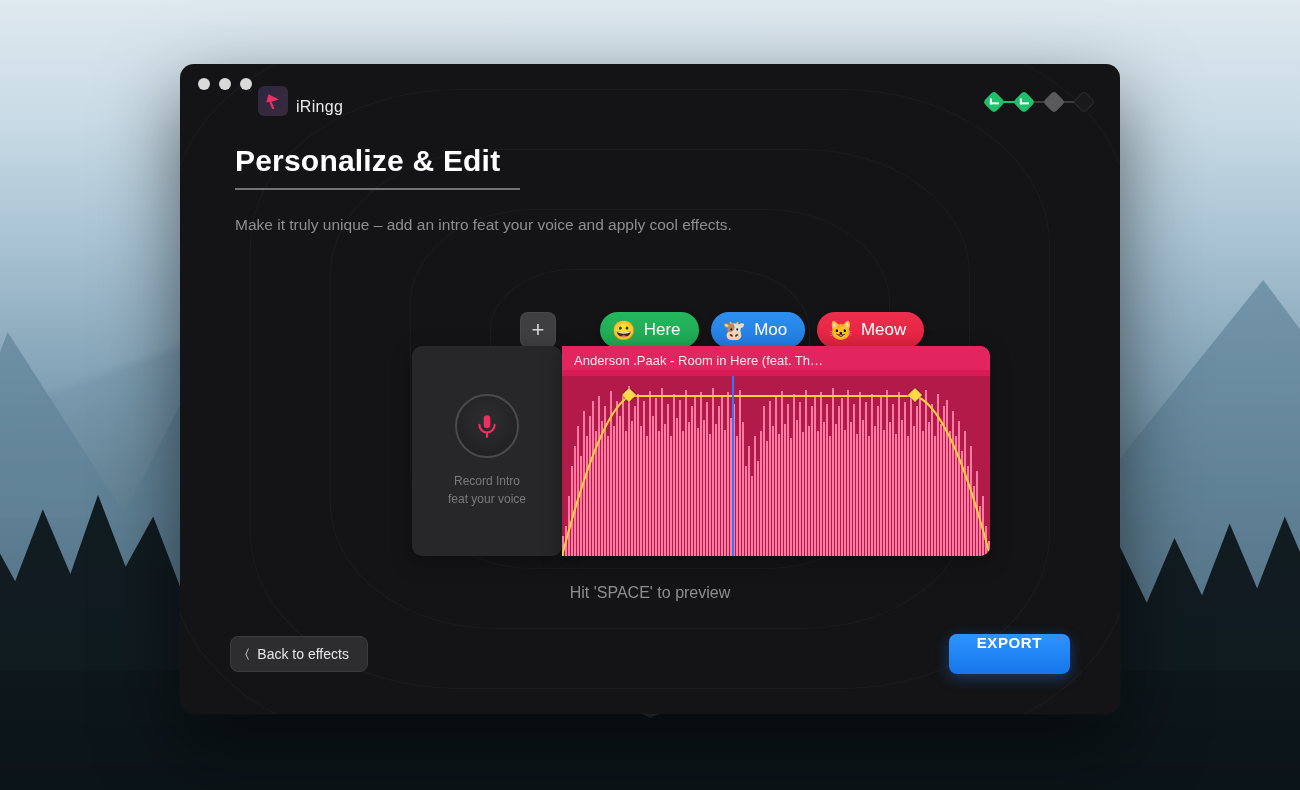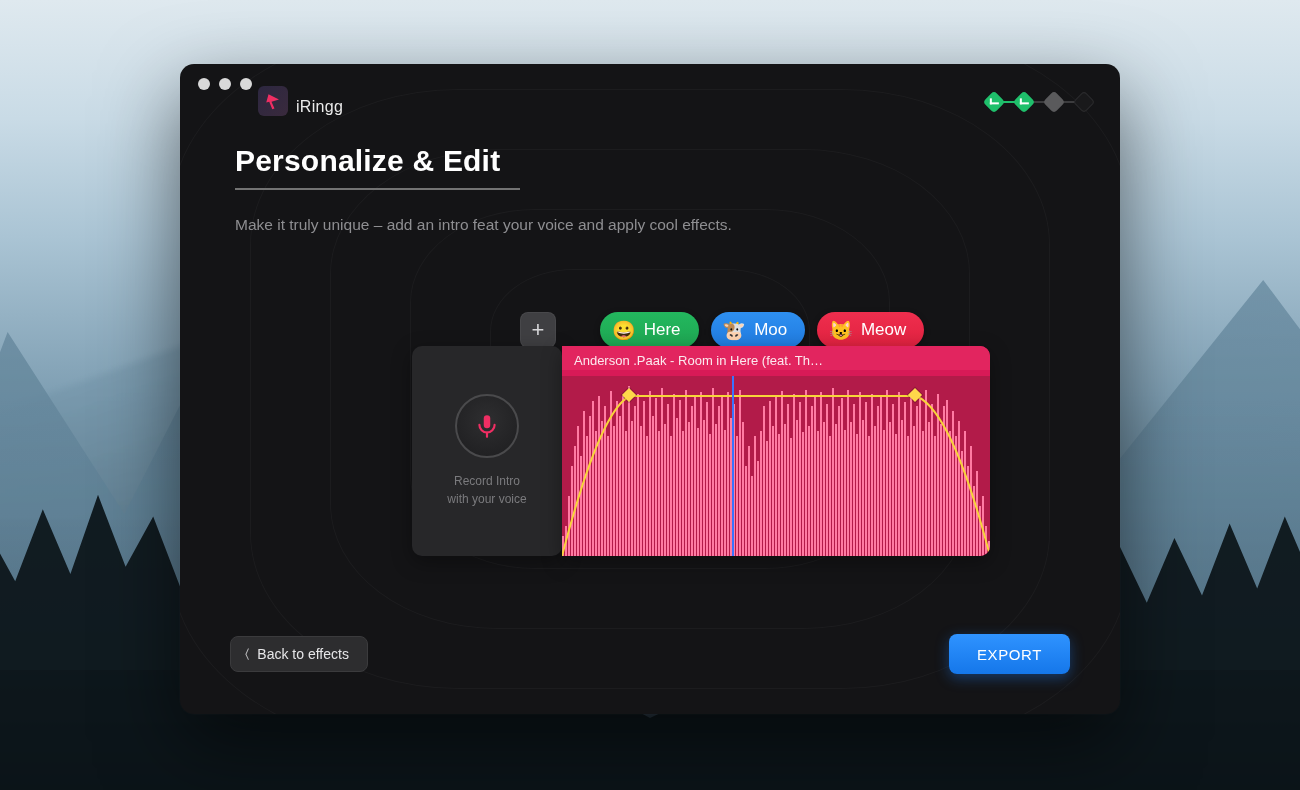--- a/index.html
+++ b/index.html
@@ -150,22 +150,22 @@
   .footer { position:absolute; left:50px; right:50px; bottom:40px; display:flex; justify-content:space-between; align-items:center; }
   .back-btn {
     height:36px; padding:0 18px 0 14px; border-radius:8px; cursor:pointer;
     background:#2d2d2f; color:#e6e6e8; font-size:14px;
     display:flex; align-items:center; gap:8px;
     border:1px solid #3b3b3d;
   }
   .back-btn .chev { font-size:13px; color:#bcbcbe; }
   .export-btn {
     height:40px; padding:0 28px; border-radius:8px; cursor:pointer;
-    background:linear-gradient(#2f93ff,#1577ea); color:#fff; font-size:15px; font-weight:400;
-    letter-spacing:.6px; display:flex; align-items:center;
+    background:linear-gradient(#2f93ff,#1577ea); color:#fff; font-size:15px; font-weight:700;
+    letter-spacing:.6px; display:flex; 
     box-shadow:0 4px 14px rgba(31,120,235,.4);
   }
 </style>
 </head>
 <body>
 
 <div class="desktop">
   <div class="mountain-far"></div>
   <div class="mountain-mid"></div>
   <div class="forest"></div>
@@ -237,21 +237,21 @@
       <div class="record-panel">
         <div class="record-btn">
           <svg viewBox="0 0 24 24">
             <rect x="9" y="2" width="6" height="12" rx="3" fill="#ef2e63"></rect>
             <path d="M5 11a7 7 0 0 0 14 0" stroke="#ef2e63" stroke-width="2" fill="none" stroke-linecap="round"></path>
             <line x1="12" y1="18" x2="12" y2="22" stroke="#ef2e63" stroke-width="2" stroke-linecap="round"></line>
           </svg>
         </div>
         <div class="record-caption">
           <div>Record Intro</div>
-          <div>with your voice</div>
+          <div>feat your voice</div>
         </div>
       </div>
 
       <div class="wave-wrap">
         <div class="wave-bg"></div>
         <div class="wave-body"></div>
         <div class="wave-head">Anderson .Paak - Room in Here (feat. Th…</div>
         <svg class="wave-svg" viewBox="0 0 428 180" preserveAspectRatio="none">
           <g fill="#ff7ba3">
 
@@ -404,20 +404,21 @@
           <path d="M0,176 Q 38,30 68,16"></path>
           <path d="M428,176 Q 390,30 354,16"></path>
           <line x1="68" y1="16" x2="354" y2="16" stroke="#f7d43a" stroke-width="2"></line>
         </svg>
         <div class="handle left"></div>
         <div class="handle right"></div>
         <div class="playhead"></div>
       </div>
     </div>
 
+    <div class="preview-hint">Hit 'SPACE' to preview</div>
 
     <div class="footer">
       <div class="back-btn">
         <span class="chev">〈</span>
         <span>Back to effects</span>
       </div>
       <div class="export-btn">
         <span>EXPORT</span>
       </div>
     </div>

